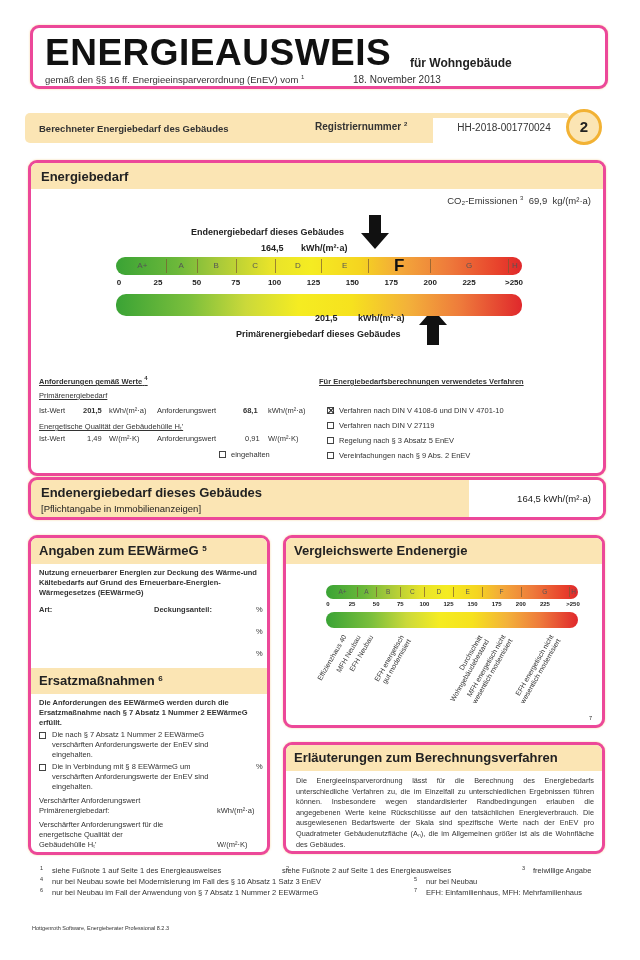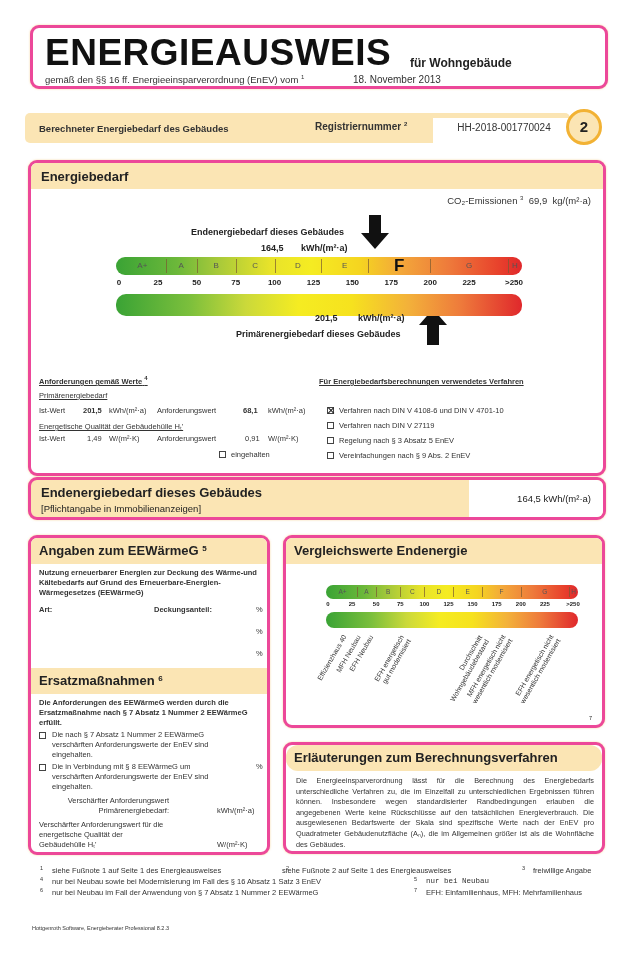--- a/index.html
+++ b/index.html
@@ -201,21 +201,21 @@
 
   <div class="sec-hdr" style="top:130px;">
     <div class="sec-title"><span>Ersatzmaßnahmen</span> <span class="sup-s" style="font-size:8px;">6</span></div>
   </div>
   <div class="small bold" style="left:8px; top:160px; width:222px;">Die Anforderungen des EEWärmeG werden durch die Ersatzmaßnahme nach § 7 Absatz 1 Nummer 2 EEWärmeG erfüllt.</div>
   <div class="small" style="left:8px; top:193px;"><span class="cbx"></span></div>
   <div class="small" style="left:21px; top:192px; width:160px;">Die nach § 7 Absatz 1 Nummer 2 EEWärmeG verschärften Anforderungswerte der EnEV sind eingehalten.</div>
   <div class="small" style="left:8px; top:225px;"><span class="cbx"></span></div>
   <div class="small" style="left:21px; top:224px; width:160px;">Die in Verbindung mit § 8 EEWärmeG um verschärften Anforderungswerte der EnEV sind eingehalten.</div>
   <div class="small" style="left:225px; top:224px;">%</div>
-  <div class="small" style="left:8px; top:258px; width:130px;text-align:right;">Verschärfter Anforderungswert Primärenergiebedarf:</div>
+  <div class="small" style="left:8px; top:258px; width:130px;">Verschärfter Anforderungswert Primärenergiebedarf:</div>
   <div class="small" style="left:186px; top:268px;">kWh/(m²·a)</div>
   <div class="small" style="left:8px; top:282px; width:125px;">Verschärfter Anforderungswert für die energetische Qualität der Gebäudehülle Hₜ'</div>
   <div class="small" style="left:186px; top:302px;">W/(m²·K)</div>
 </div>
 
 <div class="box" id="vg-box">
   <div class="sec-hdr" style="top:0;padding-left:28px;">
     <div class="sec-title">Vergleichswerte Endenergie</div>
   </div>
   <div class="scale-bar" id="vg-class-bar" style="left:40px; top:47px; width:252px; height:14px;">
@@ -261,34 +261,34 @@
 Wohngebäudebestand</div>
       <div class="rot-label" style="white-space: pre; left: 178.2px; top: 159.22px;">MFH energetisch nicht
 wesentlich modernisiert</div>
       <div class="rot-label" style="white-space: pre; left: 226.4px; top: 159.22px;">EFH energetisch nicht
 wesentlich modernisiert</div>
     </div>
   <div class="abs" style="right:10px; top:177px; font-size:5.5px;">7</div>
 </div>
 
 <div class="box" id="er-box">
-  <div class="sec-hdr" style="top:0;border-radius:12px;">
+  <div class="sec-hdr" style="top:0;">
     <div class="sec-title">Erläuterungen zum Berechnungsverfahren</div>
   </div>
   <div class="abs" id="er-text">Die Energieeinsparverordnung lässt für die Berechnung des Energiebedarfs unterschiedliche Verfahren zu, die im Einzelfall zu unterschiedlichen Ergebnissen führen können. Insbesondere wegen standardisierter Randbedingungen erlauben die angegebenen Werte keine Rückschlüsse auf den tatsächlichen Energieverbrauch. Die ausgewiesenen Bedarfswerte der Skala sind spezifische Werte nach der EnEV pro Quadratmeter Gebäudenutzfläche (Aₙ), die im Allgemeinen größer ist als die Wohnfläche des Gebäudes.</div>
 </div>
 
 <div class="fn-num" style="left:40px; top:865px;">1</div>
 <div class="fn" style="left:52px; top:866px;">siehe Fußnote 1 auf Seite 1 des Energieausweises</div>
 <div class="fn-num" style="left:286px; top:865px;">2</div>
 <div class="fn" style="left:282px; top:866px;">siehe Fußnote 2 auf Seite 1 des Energieausweises</div>
 <div class="fn-num" style="left:522px; top:865px;">3</div>
 <div class="fn" style="left:533px; top:866px;">freiwillige Angabe</div>
 <div class="fn-num" style="left:40px; top:876px;">4</div>
 <div class="fn" style="left:52px; top:877px;">nur bei Neubau sowie bei Modernisierung im Fall des § 16 Absatz 1 Satz 3 EnEV</div>
 <div class="fn-num" style="left:414px; top:876px;">5</div>
-<div class="fn" style="left:426px; top:877px;font-family:Liberation Mono, monospace;">nur bei Neubau</div>
+<div class="fn" style="left:426px; top:877px;">nur bei Neubau</div>
 <div class="fn-num" style="left:40px; top:887px;">6</div>
 <div class="fn" style="left:52px; top:888px;">nur bei Neubau im Fall der Anwendung von § 7 Absatz 1 Nummer 2 EEWärmeG</div>
 <div class="fn-num" style="left:414px; top:887px;">7</div>
 <div class="fn" style="left:426px; top:888px;">EFH: Einfamilienhaus, MFH: Mehrfamilienhaus</div>
 
 <div class="abs" id="software">Hottgenroth Software, Energieberater Professional 8.2.3</div>
 
 </body></html>

